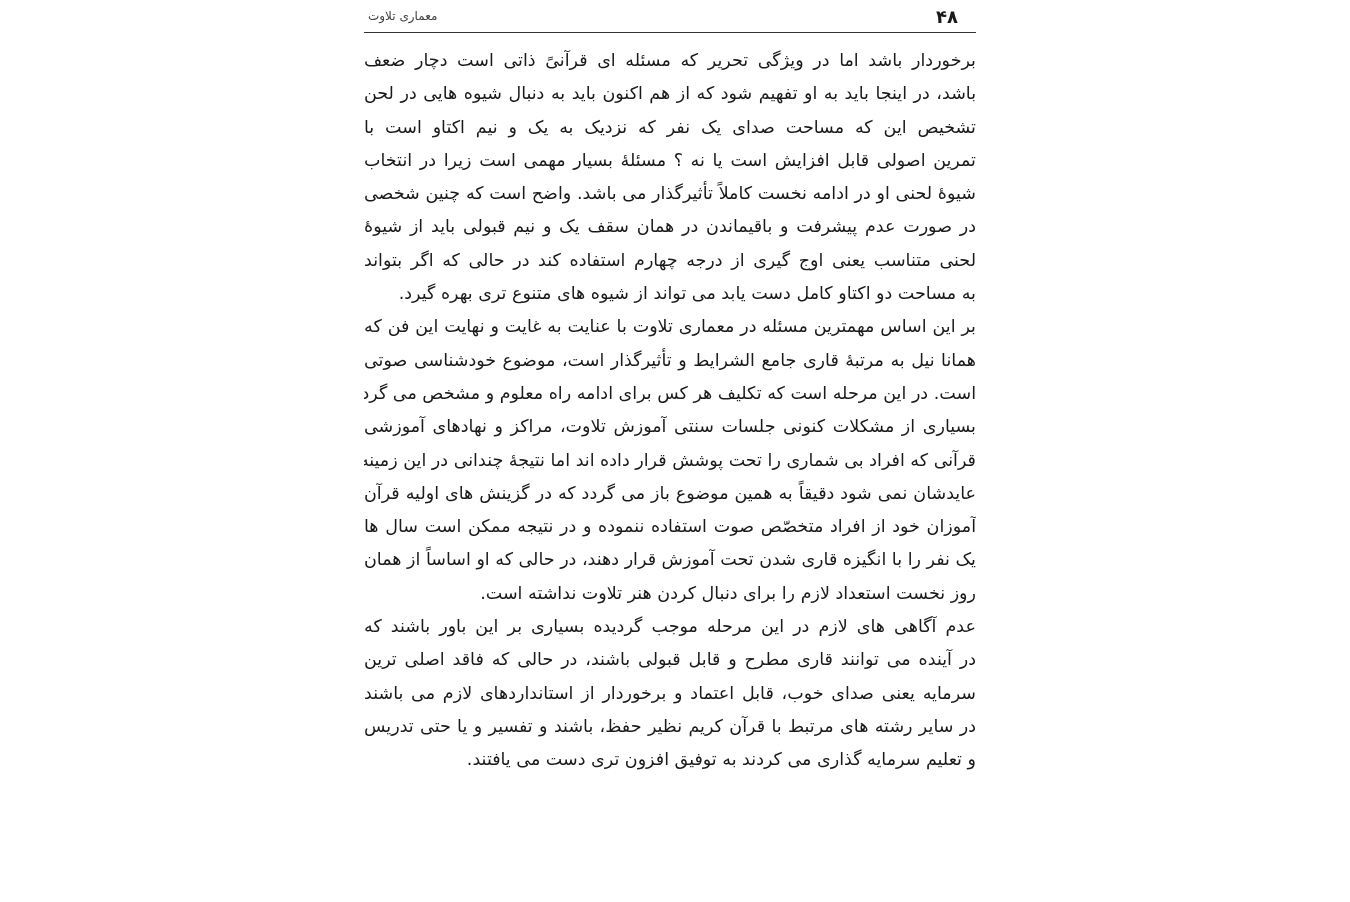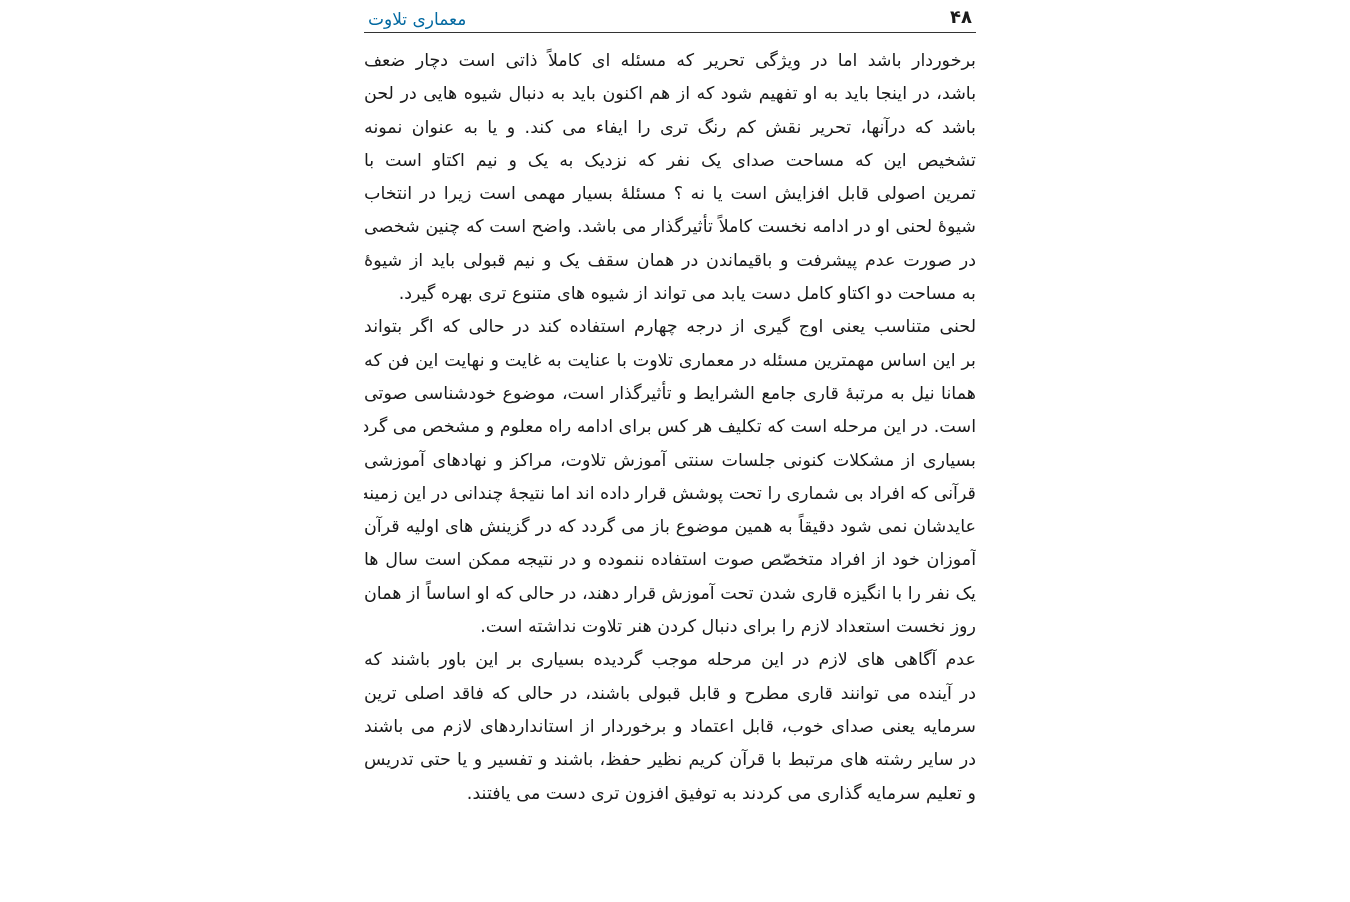--- a/index.html
+++ b/index.html
@@ -1,45 +1,44 @@
 <!DOCTYPE html>
 <html><head>
 <meta charset="utf-8">
 <style>
   html, body { margin: 0; padding: 0; background: #ffffff; }
   body { width: 1350px; height: 902px; position: relative; overflow: hidden;
          font-family: "DejaVu Sans", sans-serif; color: #1a1a1a; }
   .page { position: absolute; left: 364px; top: 0; width: 612px; height: 902px; }
   .header { position: absolute; left: 0; right: 0; top: 4px; height: 28px;
             border-bottom: 1px solid #333; direction: rtl; }
-  .page-num { position: absolute; right: 4px; top: 2px; font-size: 18px; font-weight: bold; }
-  .running-title { position: absolute; left: 4px; top: 5px; font-size: 17px; color: #0369a1; }
+  .page-num { position: absolute; right: 18px; top: 2px; font-size: 18px; font-weight: bold; }
+  .running-title { position: absolute; left: 4px; top: 5px; font-size: 12px; color: #404040; }
   .body { position: absolute; left: 0; right: 0; top: 44px; direction: rtl; }
   .line { height: 33.3px; line-height: 33.3px; font-size: 17.5px; white-space: nowrap;
           text-align: justify; text-align-last: justify; overflow: hidden; }
   .line.last { text-align-last: right; }
 </style>
 </head>
 <body>
 
 <div class="page">
   <div class="header">
     <span class="page-num">۴۸</span>
     <span class="running-title">معماری تلاوت</span>
   </div>
   <div class="body" id="body">
-      <div class="line">برخوردار باشد اما در ویژگی تحریر که مسئله ای کاملاً ذاتی است دچار ضعف</div>
+      <div class="line">برخوردار باشد اما در ویژگی تحریر که مسئله ای قرآنیً ذاتی است دچار ضعف</div>
       <div class="line">باشد، در اینجا باید به او تفهیم شود که از هم اکنون باید به دنبال شیوه هایی در لحن</div>
-      <div class="line">باشد که درآنها، تحریر نقش کم رنگ تری را ایفاء می کند. و یا به عنوان نمونه</div>
       <div class="line">تشخیص این که مساحت صدای یک نفر که نزدیک به یک و نیم اکتاو است با</div>
       <div class="line">تمرین اصولی قابل افزایش است یا نه ؟ مسئلهٔ بسیار مهمی است زیرا در انتخاب</div>
       <div class="line">شیوهٔ لحنی او در ادامه نخست کاملاً تأثیرگذار می باشد. واضح است که چنین شخصی</div>
       <div class="line">در صورت عدم پیشرفت و باقیماندن  در همان سقف یک و نیم قبولی باید از شیوهٔ</div>
+      <div class="line">لحنی متناسب یعنی اوج گیری از درجه چهارم استفاده کند در حالی که اگر بتواند</div>
       <div class="line last">به مساحت دو اکتاو کامل دست یابد می تواند از شیوه های متنوع تری بهره گیرد.</div>
-      <div class="line">لحنی متناسب یعنی اوج گیری از درجه چهارم استفاده کند در حالی که اگر بتواند</div>
       <div class="line">بر این اساس مهمترین مسئله در معماری تلاوت با عنایت به غایت و نهایت این فن که</div>
       <div class="line">همانا نیل به مرتبهٔ قاری جامع الشرایط و تأثیرگذار است، موضوع خودشناسی صوتی</div>
       <div class="line last">است. در این مرحله است که تکلیف هر کس برای ادامه راه معلوم و مشخص می گردد.</div>
       <div class="line">بسیاری از مشکلات کنونی جلسات سنتی آموزش تلاوت، مراکز و نهادهای آموزشی</div>
       <div class="line">قرآنی که افراد بی شماری را تحت پوشش قرار داده اند اما نتیجهٔ چندانی در این زمینه</div>
       <div class="line">عایدشان نمی شود دقیقاً به همین موضوع باز می گردد که در گزینش های اولیه قرآن</div>
       <div class="line">آموزان خود از افراد متخصّص صوت استفاده ننموده و در نتیجه ممکن است سال ها</div>
       <div class="line">یک نفر را با انگیزه قاری شدن تحت آموزش قرار دهند، در حالی که او اساساً از همان</div>
       <div class="line last">روز نخست استعداد لازم را برای دنبال کردن هنر تلاوت نداشته است.</div>
       <div class="line">عدم آگاهی های لازم در این مرحله موجب گردیده بسیاری بر این باور باشند که</div>

